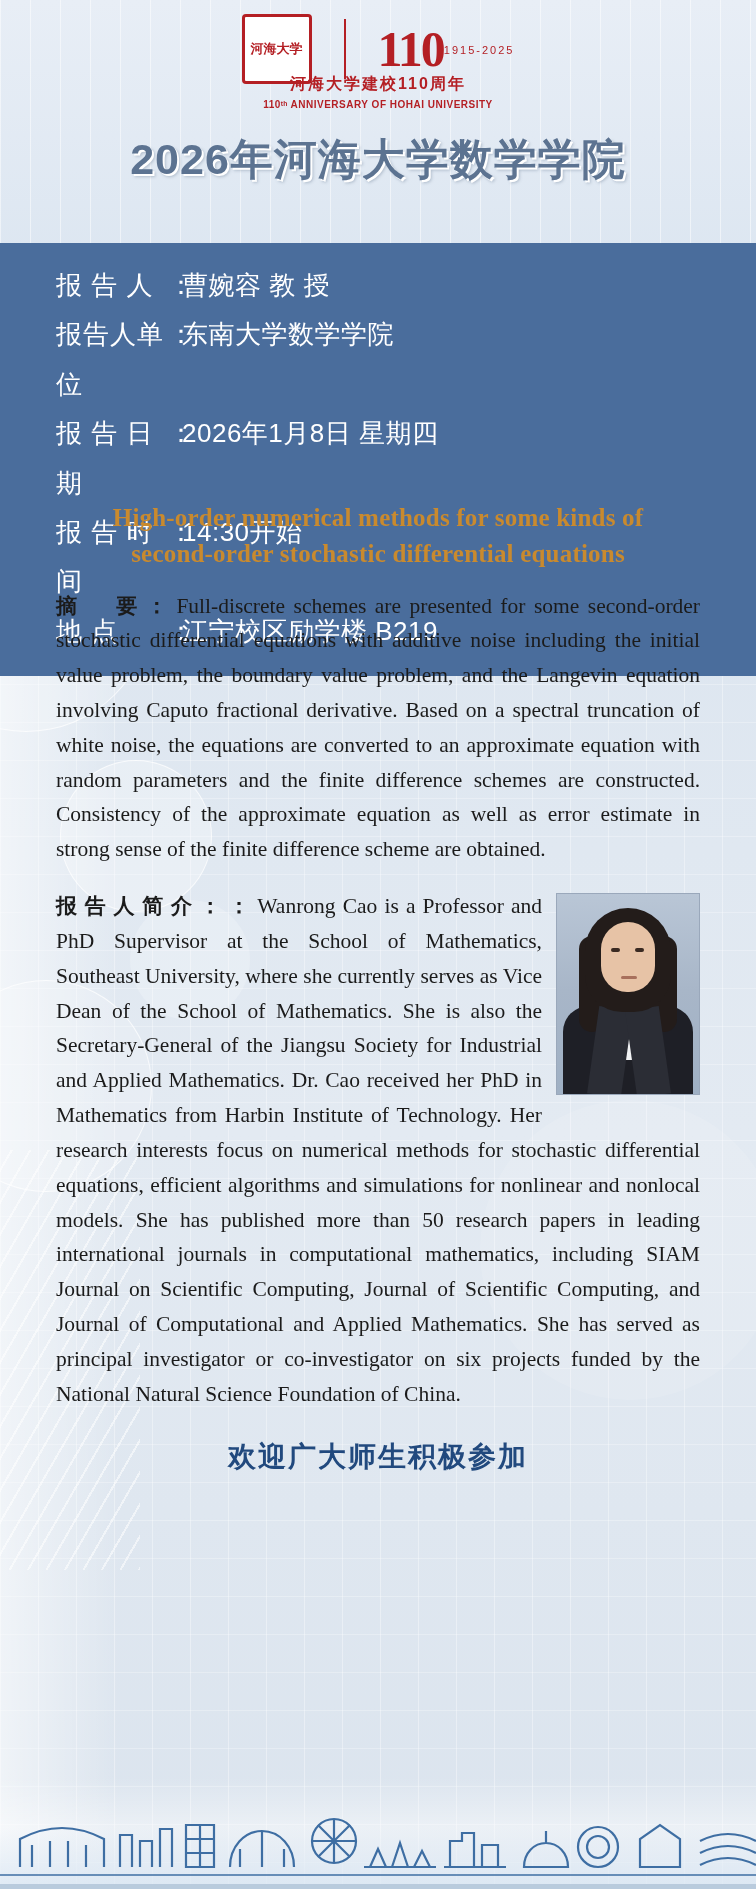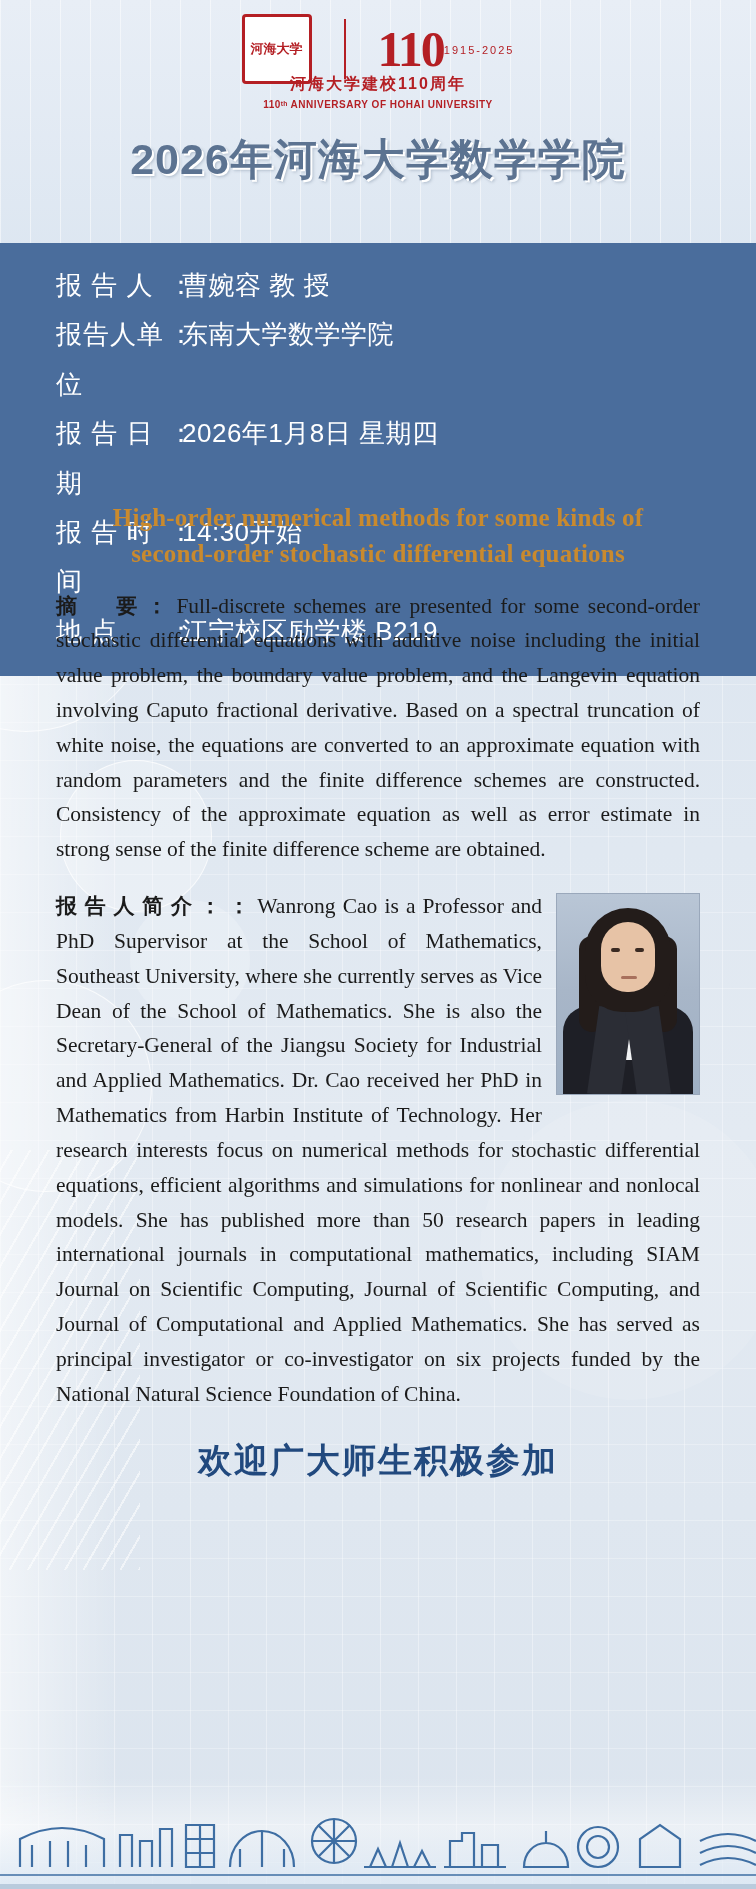--- a/index.html
+++ b/index.html
@@ -282,21 +282,21 @@
   }
   .p-lapel-r {
     position: absolute; left: 74px; top: 114px; width: 34px; height: 88px;
     background: #2b2d35;
     transform: rotate(-8deg);
   }
   .footer-cn {
     margin-top: 26px;
     text-align: center;
     font-family: "Liberation Sans", sans-serif;
-    font-size: 34px;
+    font-size: 28px;
     font-weight: bold;
     color: #21497e;
     letter-spacing: 2px;
   }
 
   
   .skyline {
     position: absolute;
     left: 0; bottom: 0; width: 756px; height: 112px;
     background: linear-gradient(180deg, rgba(255,255,255,0) 0%, rgba(255,255,255,0.45) 45%, rgba(220,232,244,0.85) 100%);

